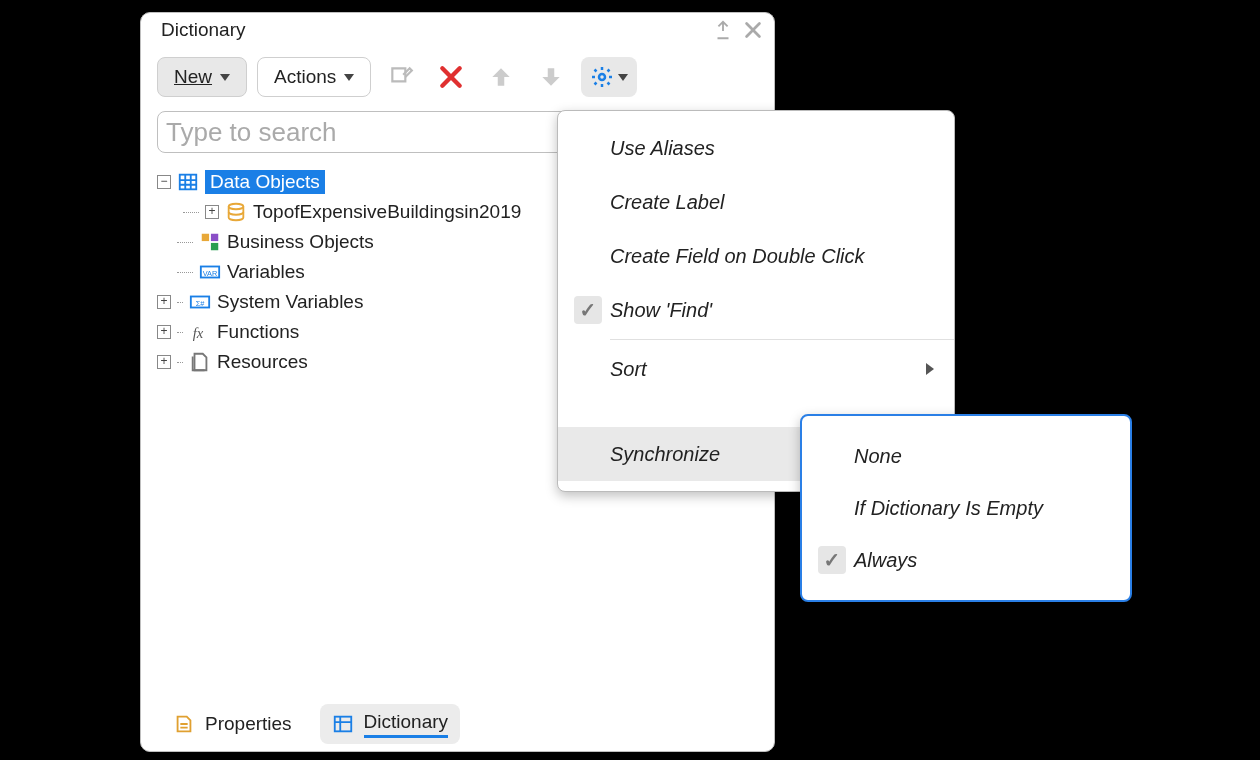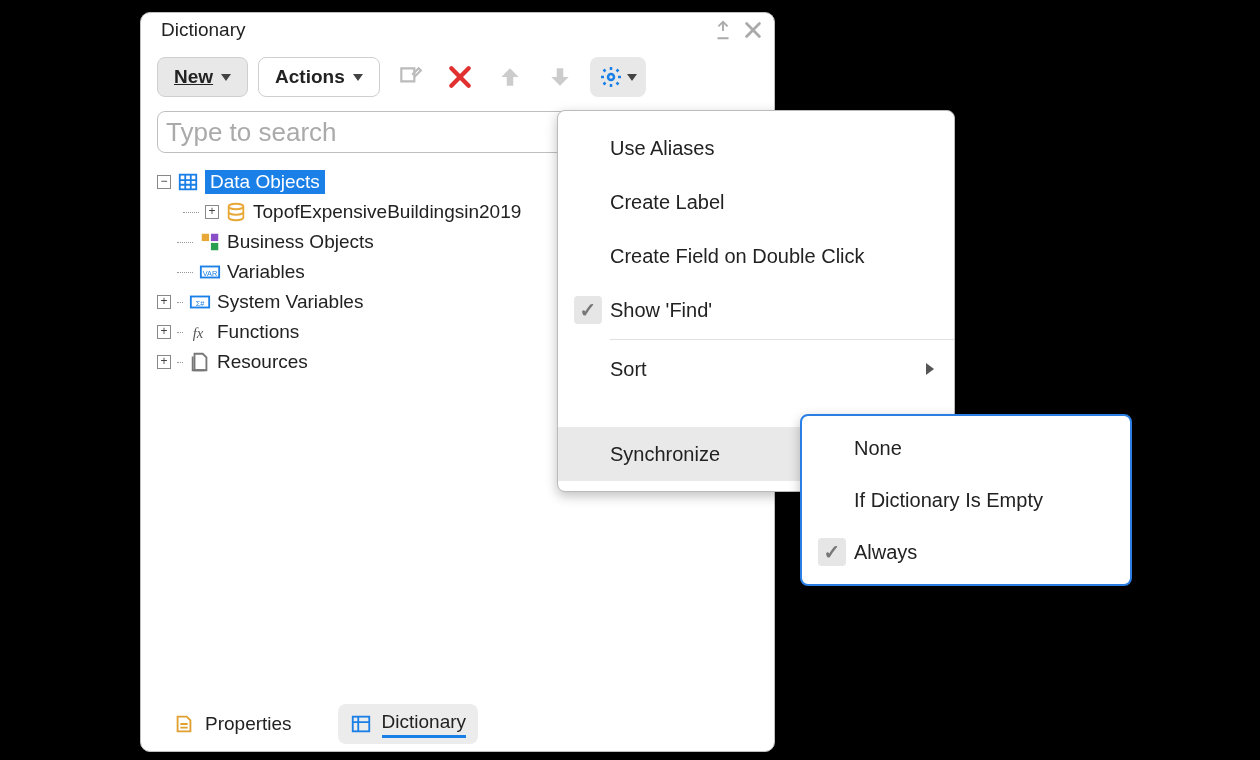--- a/index.html
+++ b/index.html
@@ -47,21 +47,20 @@
     border-radius: 8px;
     background: #fff;
     display: inline-flex;
     align-items: center;
     justify-content: center;
     padding: 0 16px;
     gap: 8px;
     font-size: 19px;
     color: #222;
     cursor: pointer;
-    font-weight: bold;
   }
   .btn.primary { background: #e8e8e8; }
   .btn .u { text-decoration: underline; }
   .iconbtn {
     width: 40px; height: 40px;
     display: inline-flex; align-items: center; justify-content: center;
     border-radius: 8px;
     cursor: pointer;
   }
   .iconbtn.boxed { background: #e8e8e8; }
@@ -97,21 +96,21 @@
     border: 1px solid #888;
     background: #fff;
     font-size: 12px; line-height: 11px;
     text-align: center;
     color: #444;
     cursor: pointer;
   }
   .node-label { cursor: default; }
   .node-label.sel { background: #1a7fe6; color: #fff; padding: 1px 5px; }
   .bottom-tabs {
-    display: flex; align-items: center; gap: 34px;
+    display: flex; align-items: center; gap: 16px;
     padding: 0 20px;
     height: 54px;
     border-top: 0px solid transparent;
   }
   .tab {
     display: inline-flex; align-items: center; gap: 10px;
     height: 40px; padding: 0 12px;
     border-radius: 8px;
     cursor: pointer;
     font-size: 19px;
@@ -134,40 +133,40 @@
     padding: 10px 0;
     font-size: 20px;
   }
   .mitem {
     display: flex; align-items: center;
     height: 54px;
     padding: 0 20px 0 8px;
     cursor: pointer;
   }
   .mitem .checkcol { width: 44px; display:flex; justify-content:center; }
-  .mitem .labelcol { flex: 1; }
+  .mitem .labelcol { flex: 1; font-style: italic; }
   .checkmark {
     width: 28px; height: 28px;
     background: #e6e6e6;
     border-radius: 4px;
     display: inline-flex; align-items:center; justify-content:center;
     color: #777; font-size: 20px; font-weight: bold;
   }
   .msep { height:1px; background:#e0e0e0; margin: 2px 0 2px 52px; }
   .mitem.hi { background: #e9e9e9; margin-top: 31px; }
   .menu2 {
     position: absolute;
     left: 800px;
     top: 414px;
     width: 332px;
     background: #fff;
     border: 2px solid #2a7fe6;
     border-radius: 8px;
     box-shadow: 0 4px 12px rgba(0,0,0,.25);
-    padding: 6px 0;
+    padding: 14px 0;
     font-size: 20px;
   }
   .menu2 .mitem { height: 52px; }
 </style>
 </head>
 <body>
 
 <div class="panel">
 
   <div class="panel-header">

